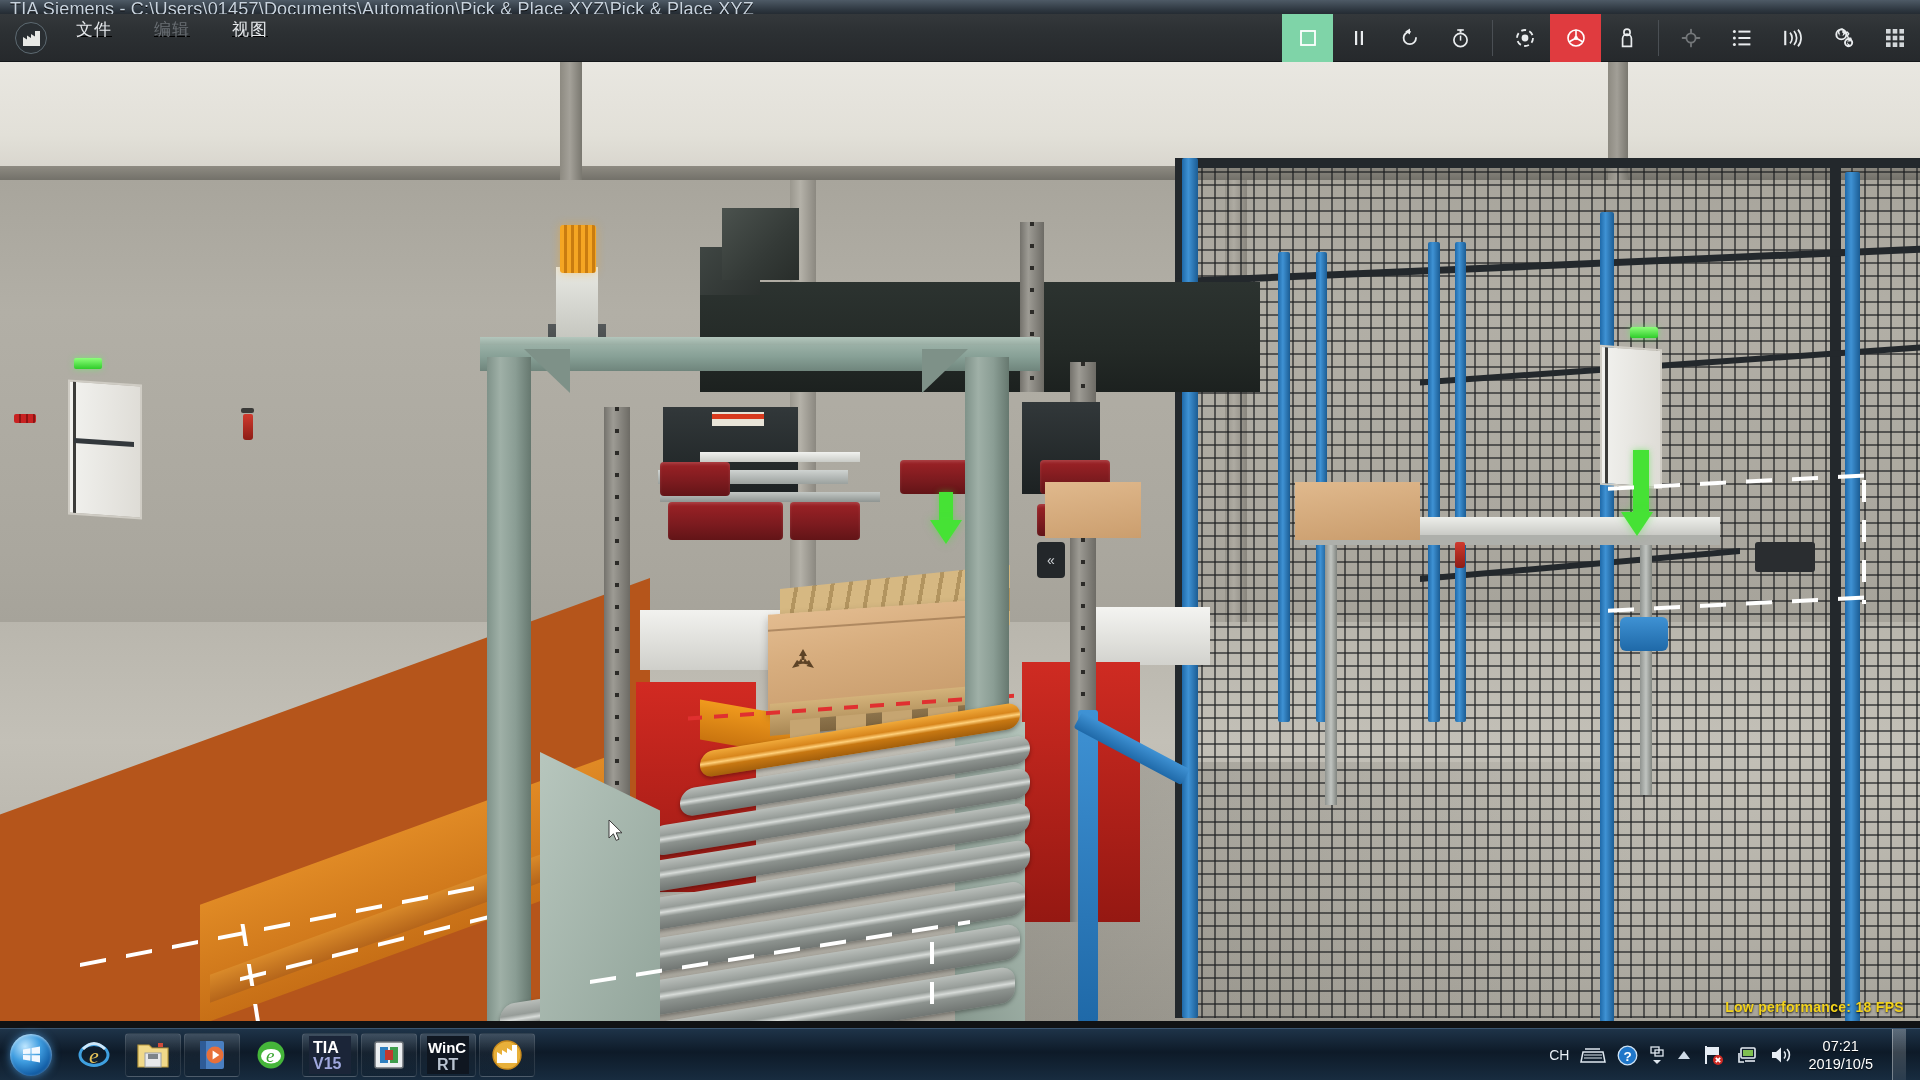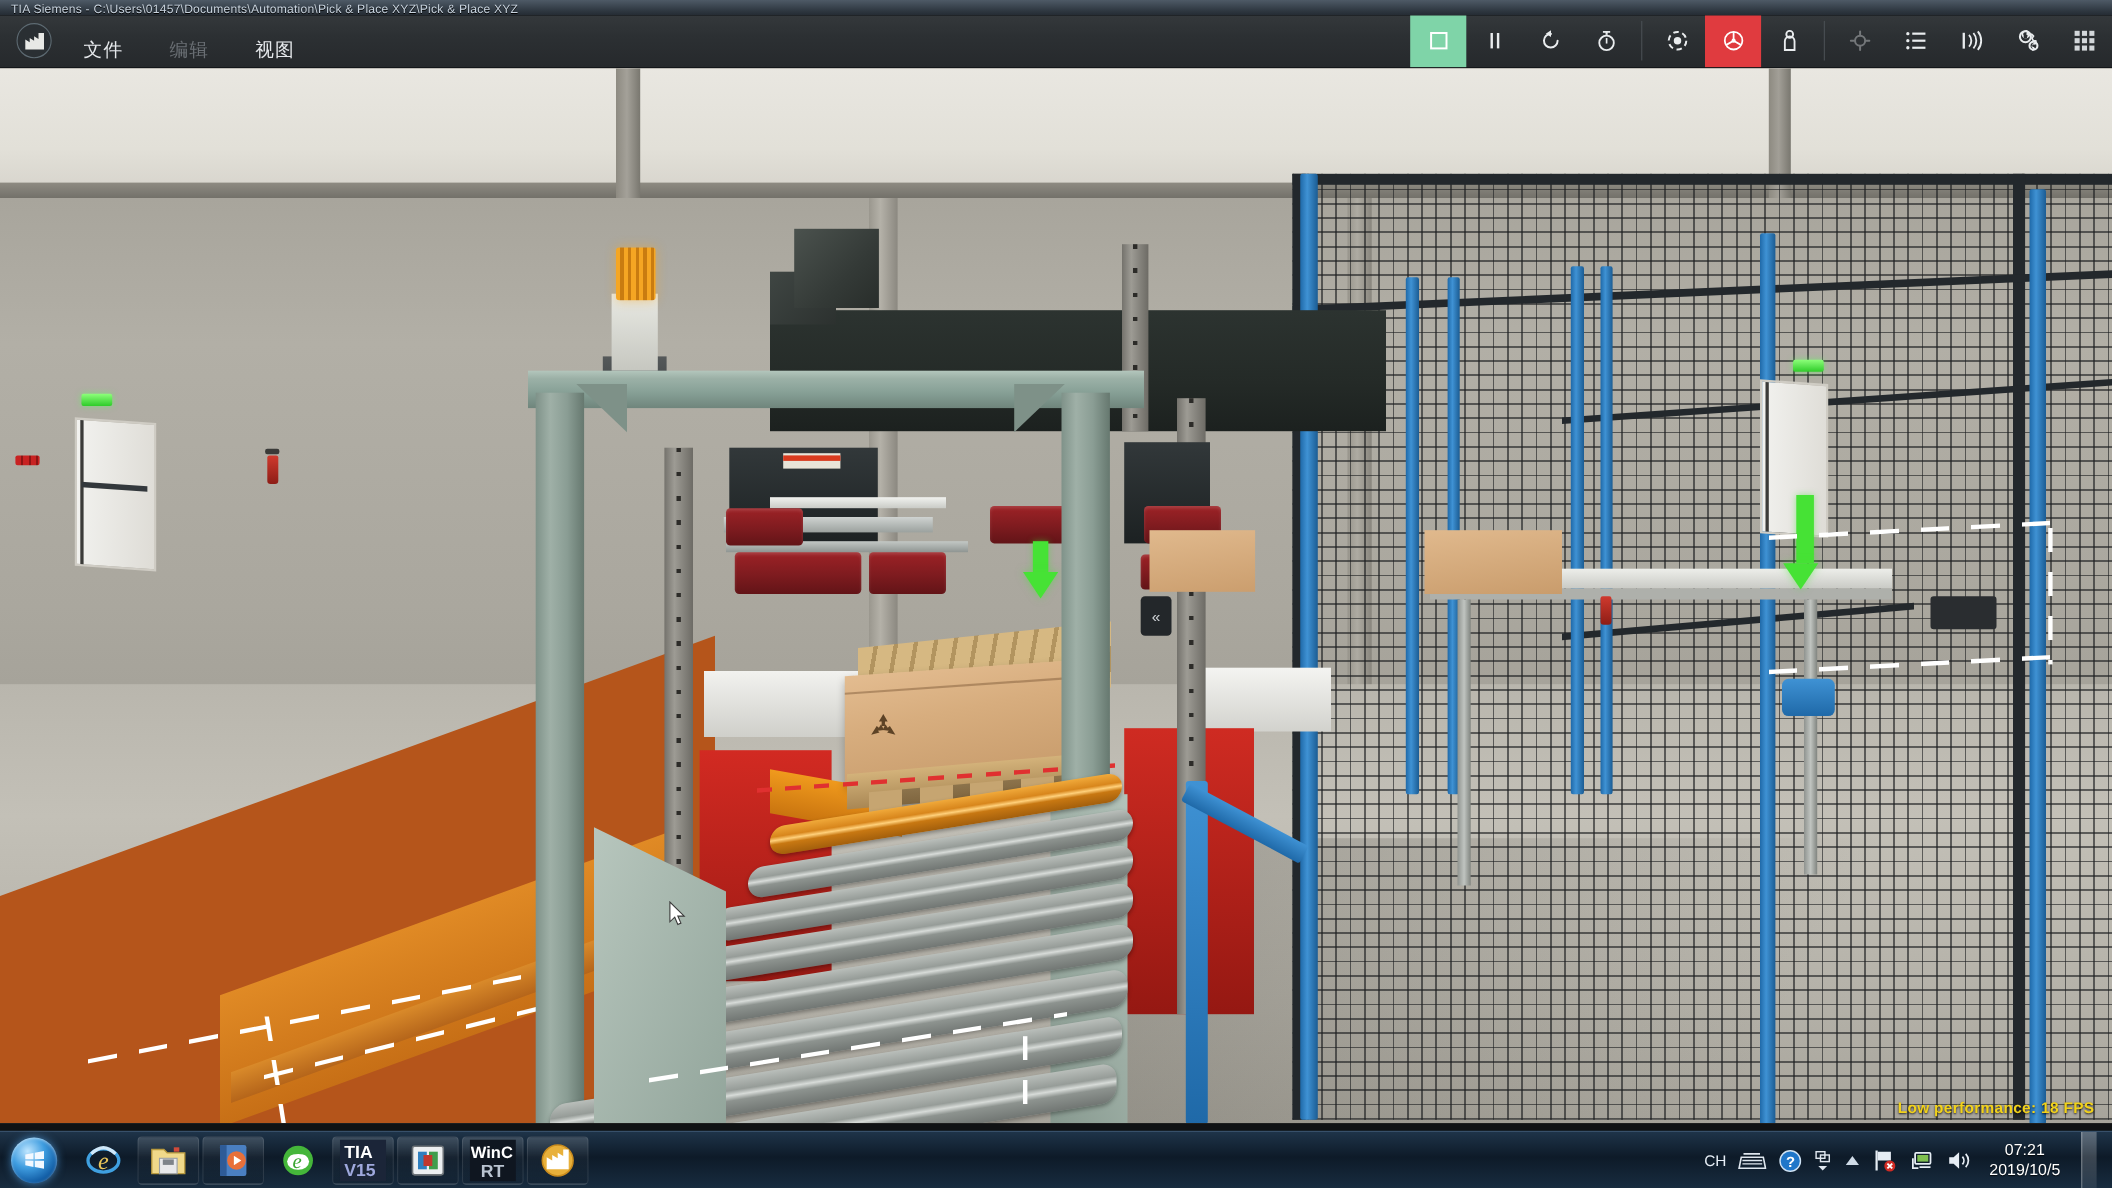--- a/index.html
+++ b/index.html
@@ -7,21 +7,21 @@
   html,body { width:1920px; height:1080px; overflow:hidden; background:#000;
               font-family:"Liberation Sans", sans-serif; }
 
   
   #screen { position:relative; width:1920px; height:1080px; overflow:hidden; }
 
   
   #bg-window { position:absolute; inset:0 0 0 0; background:#1d2024; }
   #bg-titlebar { position:absolute; top:0; left:0; width:1920px; height:18px;
       background:linear-gradient(180deg,#4e5a66 0%,#2e3740 55%,#1b2026 100%);
-      color:#c8d3de; font-size:11px; line-height:18px; letter-spacing:.2px;
+      color:#c8d3de; font-size:18px; line-height:18px; letter-spacing:.2px;
       padding-left:10px; white-space:nowrap; overflow:hidden;
       text-shadow:0 1px 0 #000; }
 
   
   #fio-window { position:absolute; top:14px; left:0; width:1920px; height:1045px;
       background:#101214; overflow:hidden; }
 
   
   #fio-titlebar { position:relative; height:38px; width:100%;
       background:linear-gradient(180deg,#29333d 0%,#3d4c5b 16%,#6a8099 48%,#8fa8c0 72%,#a9c0d6 100%);
@@ -44,21 +44,21 @@
   .winbtn.close { width:50px; border-color:#8c2323;
       background:linear-gradient(180deg,#f08181 0%,#d94040 45%,#b21a1a 52%,#e05e5e 100%); }
   .winbtn .mini{ width:12px; height:3px; background:#2b3740; margin-top:8px;}
   .winbtn .maxi{ width:12px; height:10px; border:2px solid #2b3740; border-top-width:3px;}
   .winbtn .xx{ color:#fff; font-size:16px; font-weight:bold; line-height:14px;
       text-shadow:0 1px 1px rgba(0,0,0,.6); }
 
   
   #fio-toolbar { position:relative; height:48px; width:100%;
       background:linear-gradient(180deg,#34383b 0%,#2c3033 40%,#26292c 100%);
-      display:flex; align-items:flex-end; border-bottom:1px solid #14171a; }
+      display:flex; align-items:flex-start; border-bottom:1px solid #14171a;text-decoration:underline; }
   .logo-wrap { width:62px; height:48px; display:flex; align-items:center; justify-content:center; }
   .logo-circ { width:32px; height:32px; border-radius:50%;
       border:1.5px solid #5d6a72; background:#2a2f33;
       display:flex; align-items:center; justify-content:center; }
   .menu { display:flex; align-items:center; gap:30px; margin-left:8px; }
   .menu-item { color:#e6e9ec; font-size:17px; padding:4px 6px; letter-spacing:1px; }
   .menu-item.disabled { color:#6a6f74; }
 
   .tools { margin-left:auto; display:flex; align-items:stretch; height:48px; }
   .tgroup { display:flex; align-items:stretch; }

